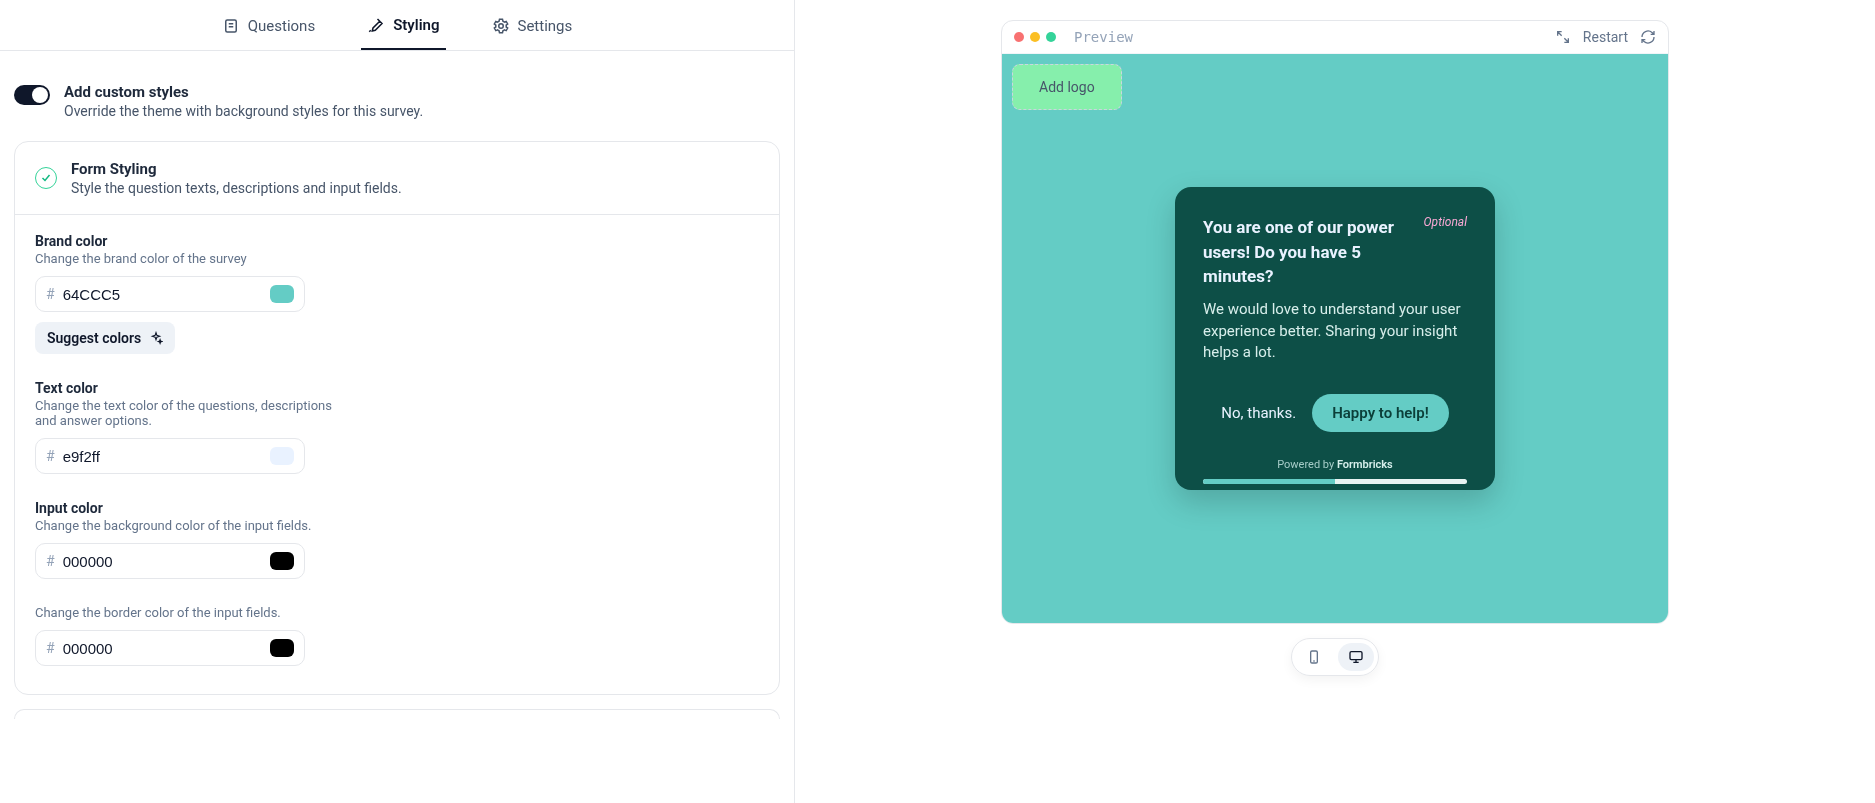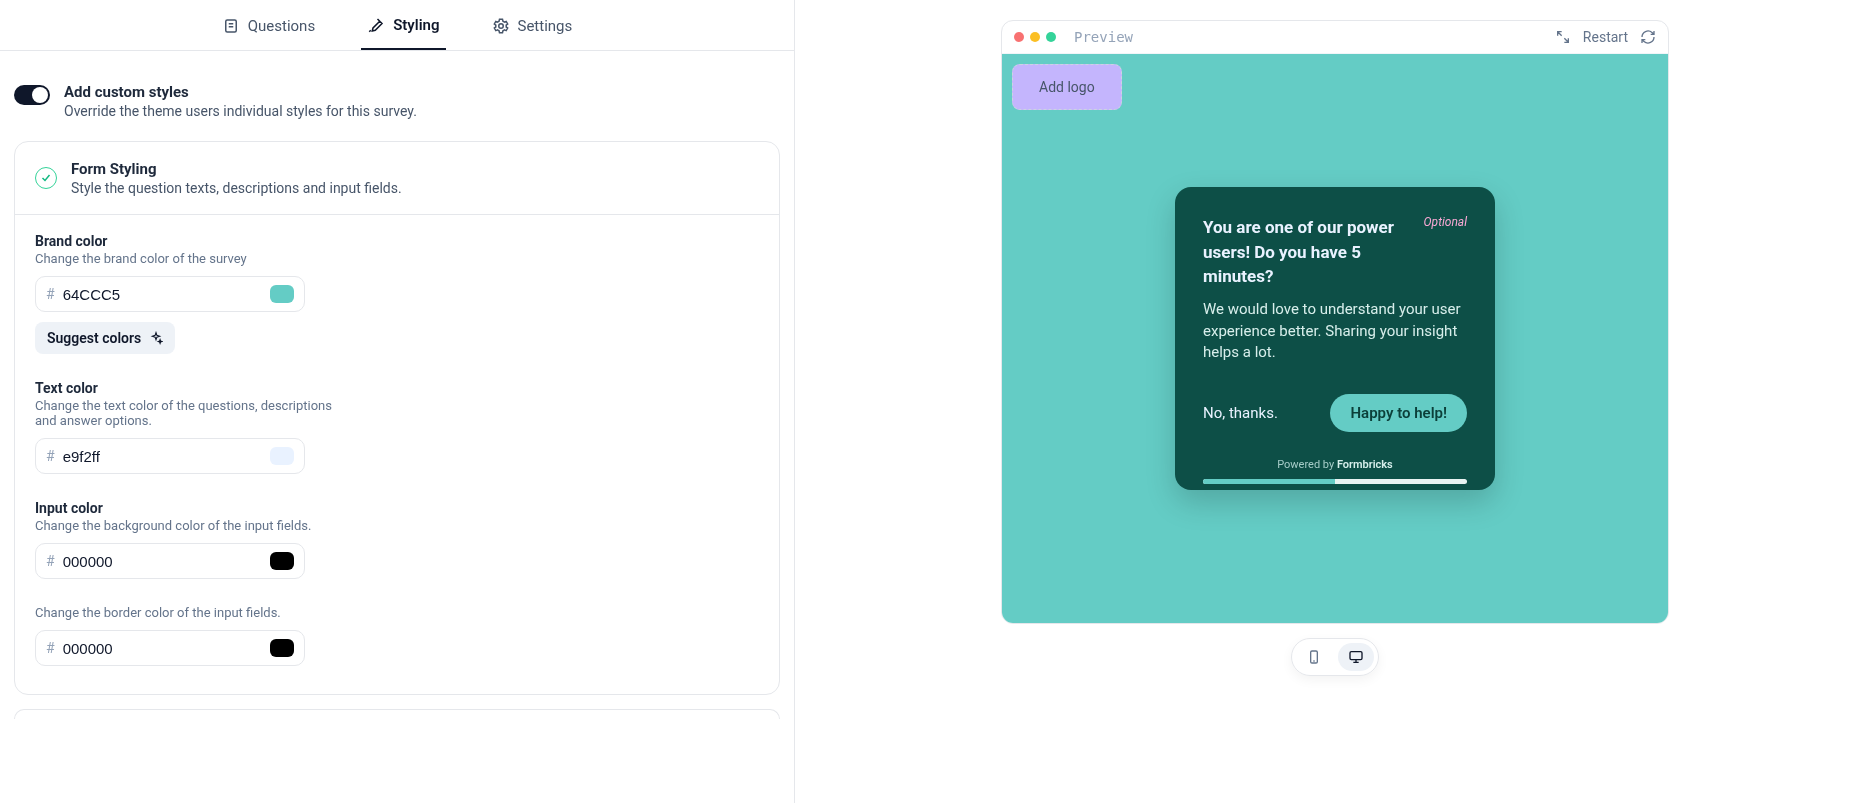--- a/index.html
+++ b/index.html
@@ -111,33 +111,33 @@
   .dot.red{background:#f87171;}
   .dot.yellow{background:#fbbf24;}
   .dot.green{background:#34d399;}
   .preview-title{color:#94a3b8;font-family:ui-monospace,Menlo,monospace;font-size:14px;margin-left:8px;}
   .bar-right{margin-left:auto;display:flex;align-items:center;gap:12px;color:#64748b;}
   .bar-right span{font-size:14px;cursor:pointer;}
   .bar-right svg{width:16px;height:16px;cursor:pointer;}
   .preview-body{flex:1;background:#64ccc5;position:relative;display:flex;align-items:center;justify-content:center;padding:10px;}
   .add-logo{
     position:absolute;top:10px;left:10px;
-    border:1.5px dashed #cbd5e1;border-radius:8px;background:#c4b5fd;
+    border:1.5px dashed #cbd5e1;border-radius:8px;background:#86efac;
     padding:14px 26px;font-size:14px;color:#475569;cursor:pointer;
   }
   .survey-card{
     background:#0d4f47;color:#e9f2ff;border-radius:16px;
     width:320px;padding:28px 28px 6px 28px;
     box-shadow:0 12px 30px rgba(0,0,0,0.18);
   }
   .q-row{display:flex;gap:16px;align-items:flex-start;}
   .q-title{font-size:17px;font-weight:700;flex:1;line-height:1.45;}
   .optional{font-size:12px;color:#f9a8d4;font-style:italic;}
   .q-desc{font-size:15px;margin-top:10px;line-height:1.45;color:#d7eeeb;}
-  .btn-row{display:flex;justify-content:space-between;gap:16px;align-items:center;margin-top:30px;}
+  .btn-row{display:flex;justify-content:center;gap:16px;align-items:center;margin-top:30px;}
   .btn-secondary{color:#e9f2ff;font-size:15px;cursor:pointer;}
   .btn-primary{
     background:#64ccc5;color:#0b3f39;font-size:15px;font-weight:600;
     padding:10px 20px;border-radius:999px;cursor:pointer;
   }
   .powered{text-align:center;font-size:11px;color:#a7cdc9;margin-top:26px;}
   .powered b{color:#d6eeeb;font-weight:600;}
   .progress{height:5px;background:#e8f3f2;border-radius:4px;margin-top:8px;overflow:hidden;}
   .progress-fill{height:100%;width:50%;background:#64ccc5;}
   .view-switch{
@@ -176,21 +176,21 @@
         </svg>
       <span>Settings</span>
     </div>
   </div>
 
   <div class="content">
     <div class="row-toggle">
       <div class="toggle"></div>
       <div>
         <h3>Add custom styles</h3>
-        <p>Override the theme users individual styles for this survey.</p>
+        <p>Override the theme with background styles for this survey.</p>
       </div>
     </div>
 
     <div class="card">
       <div class="card-header">
         <div class="check-badge">
           <svg viewBox="0 0 24 24" fill="none" stroke="currentColor" stroke-width="3">
               <path d="M5 12l5 5 9-11"></path>
             </svg>
         </div>

